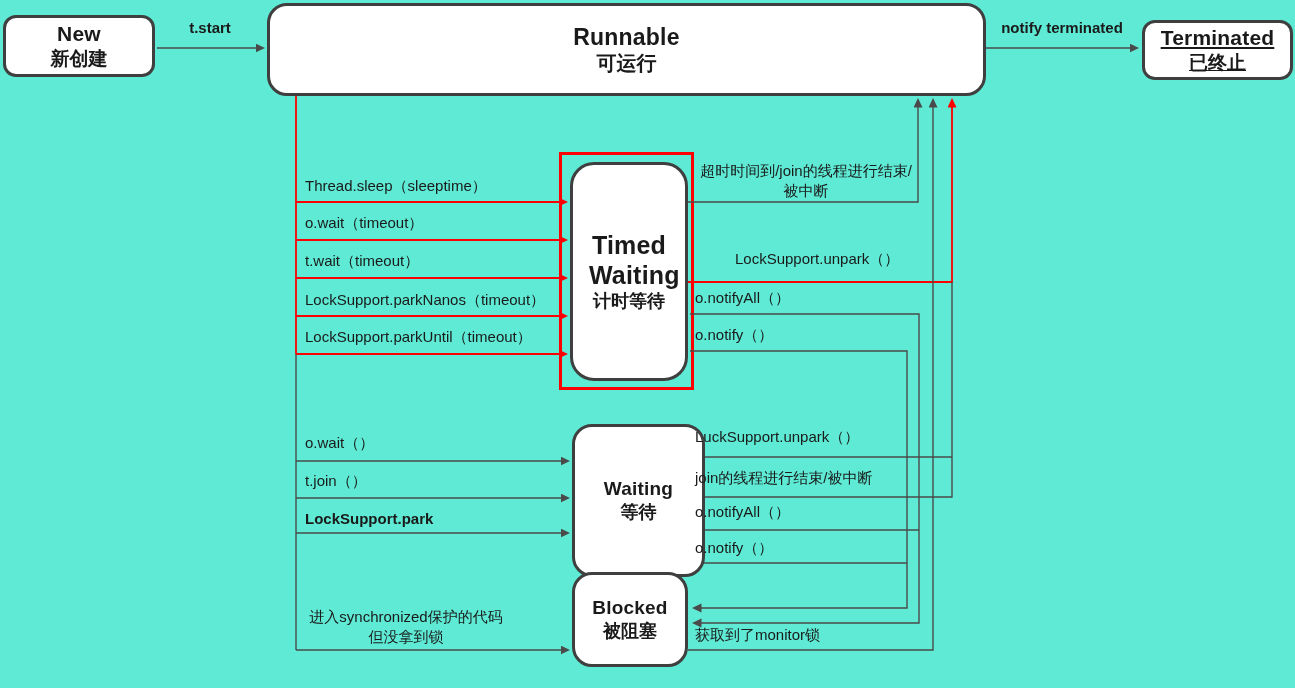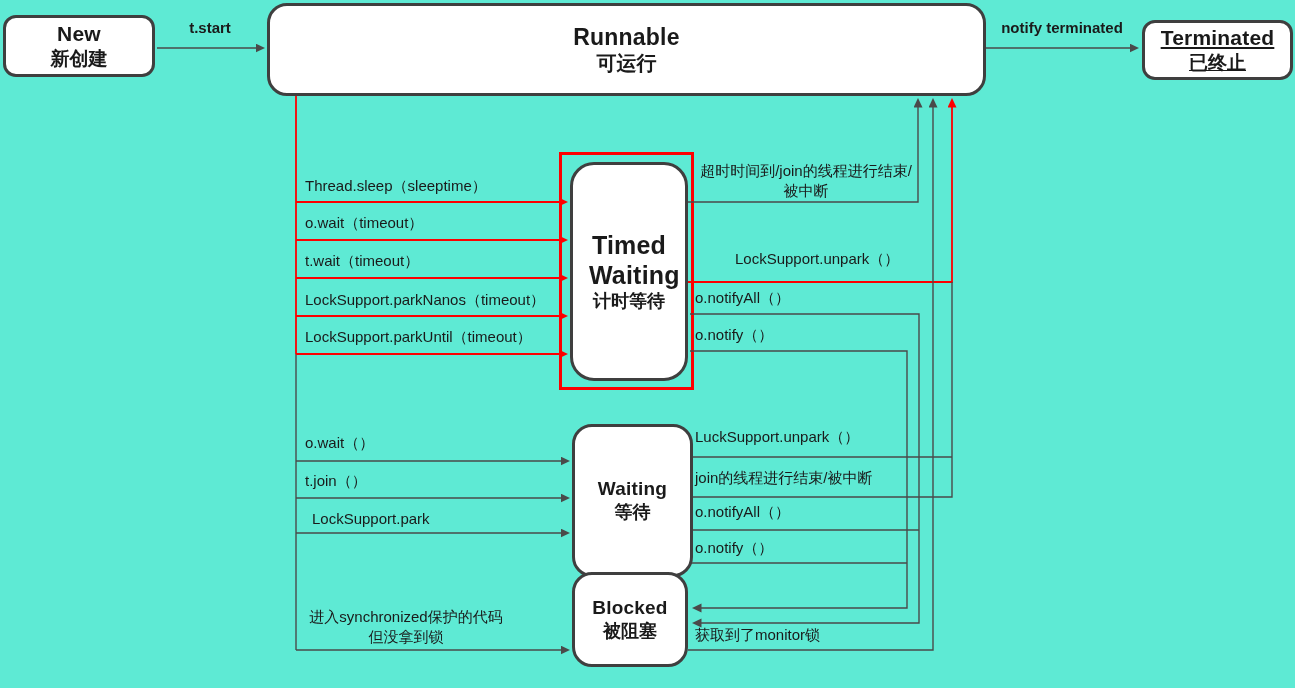--- a/index.html
+++ b/index.html
@@ -95,42 +95,42 @@
   <div class="state-box" id="box-terminated" style="left:1142px;top:20px;width:151px;height:60px;border-radius:13px;text-decoration:underline;">
     <span class="en">Terminated</span>
     <span class="zh">已终止</span>
   </div>
 
   <div class="state-box" id="box-timed-waiting" style="left:570px;top:162px;width:118px;height:219px;border-radius:24px;">
     <span class="en" style="width:80px;">Timed Waiting</span>
     <span class="zh">计时等待</span>
   </div>
 
-  <div class="state-box" id="box-waiting" style="left:572px;top:424px;width:121px;height:153px;border-radius:20px;">
+  <div class="state-box" id="box-waiting" style="left:572px;top:424px;width:133px;height:153px;border-radius:20px;">
     <span class="en">Waiting</span>
     <span class="zh">等待</span>
   </div>
 
   <div class="state-box" id="box-blocked" style="left:572px;top:572px;width:116px;height:95px;border-radius:20px;">
     <span class="en">Blocked</span>
     <span class="zh">被阻塞</span>
   </div>
 
   <span class="lbl bold center" style="left:160px;top:18px;width:100px;">t.start</span>
   <span class="lbl bold center" style="left:983px;top:18px;width:158px;">notify terminated</span>
 
   <span class="lbl" style="left:305px;top:176px;">Thread.sleep（sleeptime）</span>
   <span class="lbl" style="left:305px;top:213px;">o.wait（timeout）</span>
   <span class="lbl" style="left:305px;top:251px;">t.wait（timeout）</span>
   <span class="lbl" style="left:305px;top:290px;">LockSupport.parkNanos（timeout）</span>
   <span class="lbl" style="left:305px;top:327px;">LockSupport.parkUntil（timeout）</span>
 
   <span class="lbl" style="left:305px;top:433px;">o.wait（）</span>
   <span class="lbl" style="left:305px;top:471px;">t.join（）</span>
-  <span class="lbl" style="left:312px;top:509px;">LockSupport.park</span>
+  <span class="lbl" style="left:305px;top:509px;font-weight:bold;">LockSupport.park</span>
 
   <span class="lbl center" style="left:300px;top:607px;width:212px;">
     <span>进入synchronized保护的代码</span><br>
     <span>但没拿到锁</span>
   </span>
 
   <span class="lbl center" style="left:692px;top:161px;width:228px;">
     <span>超时时间到/join的线程进行结束/</span><br>
     <span>被中断</span>
   </span>

